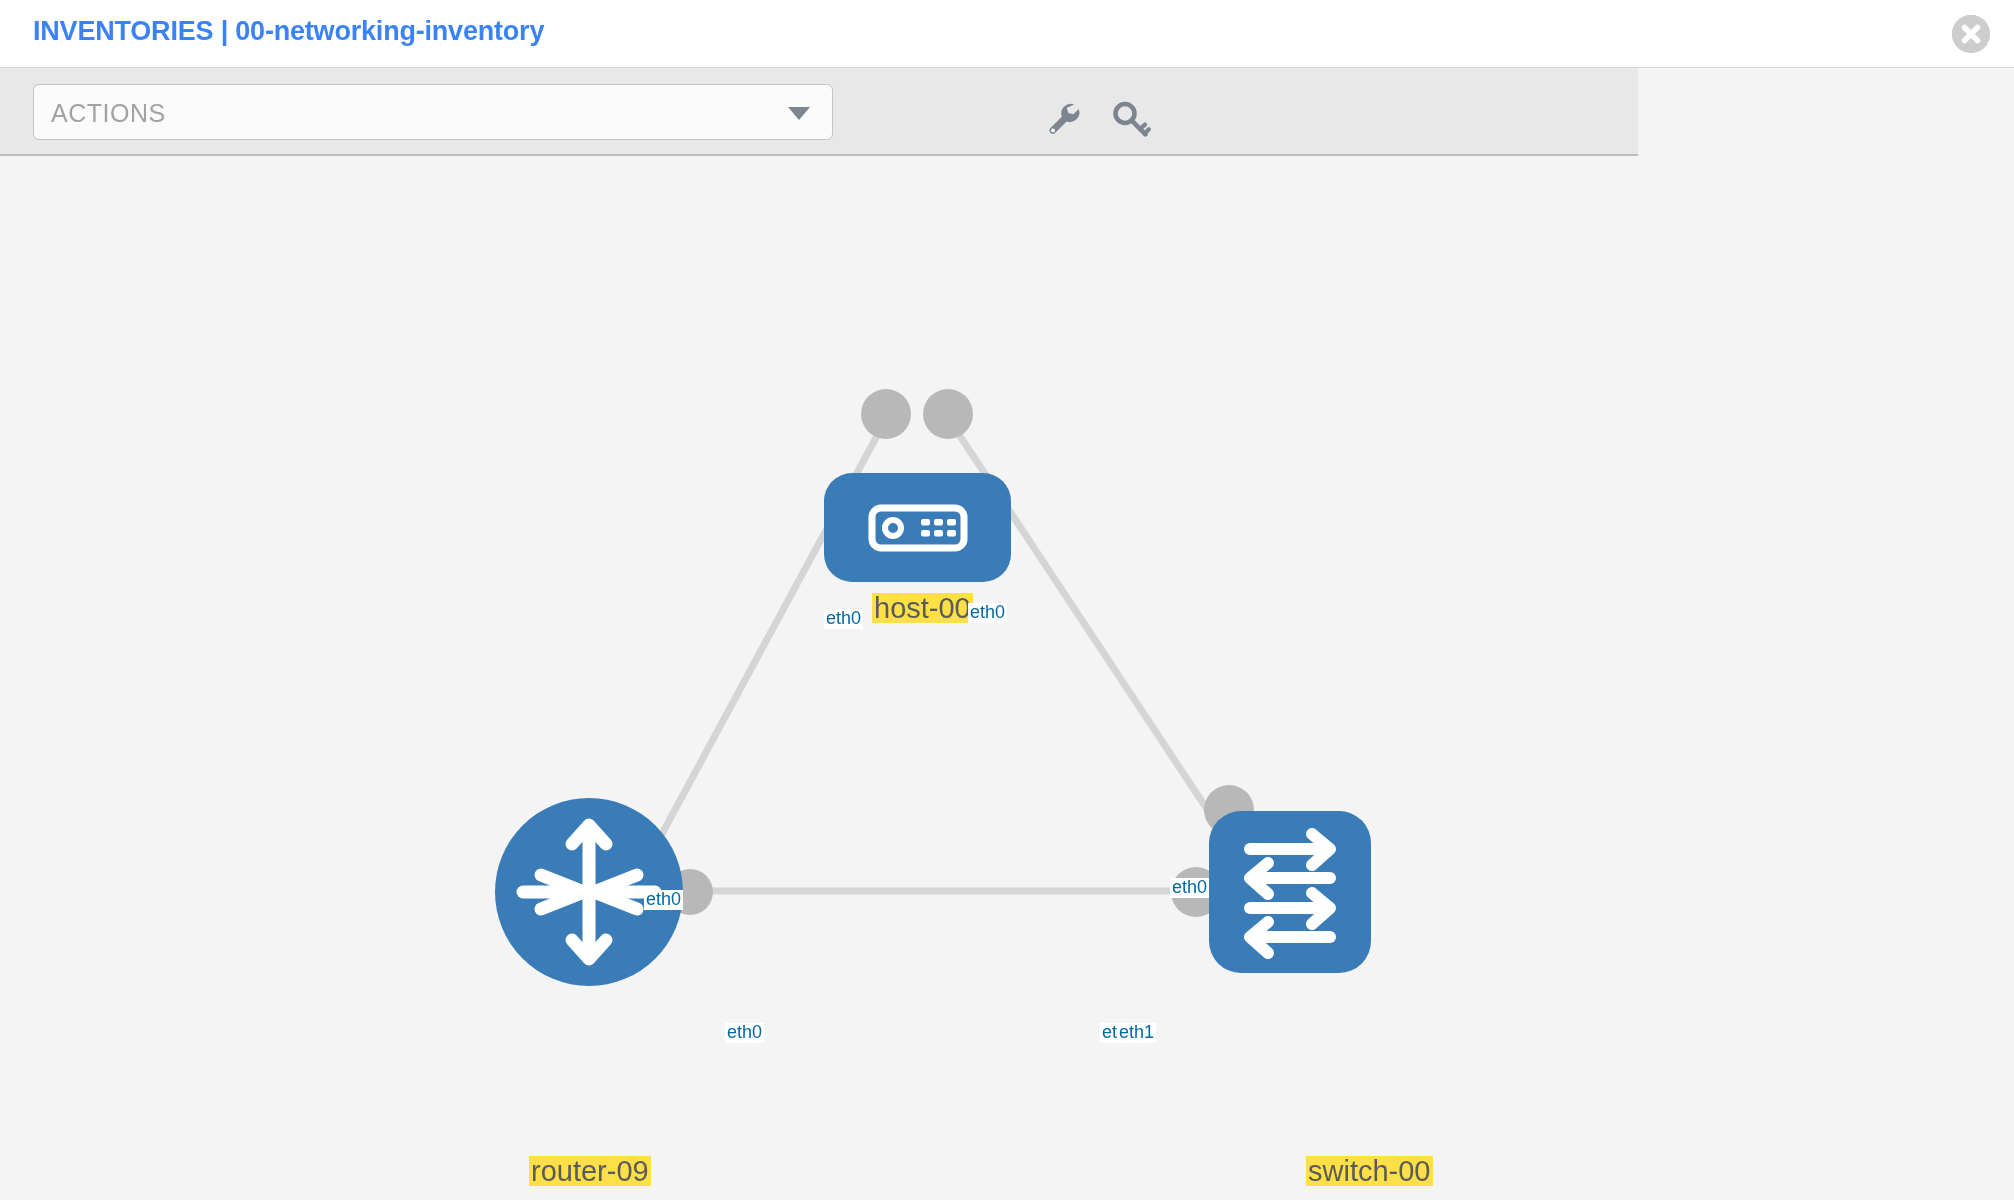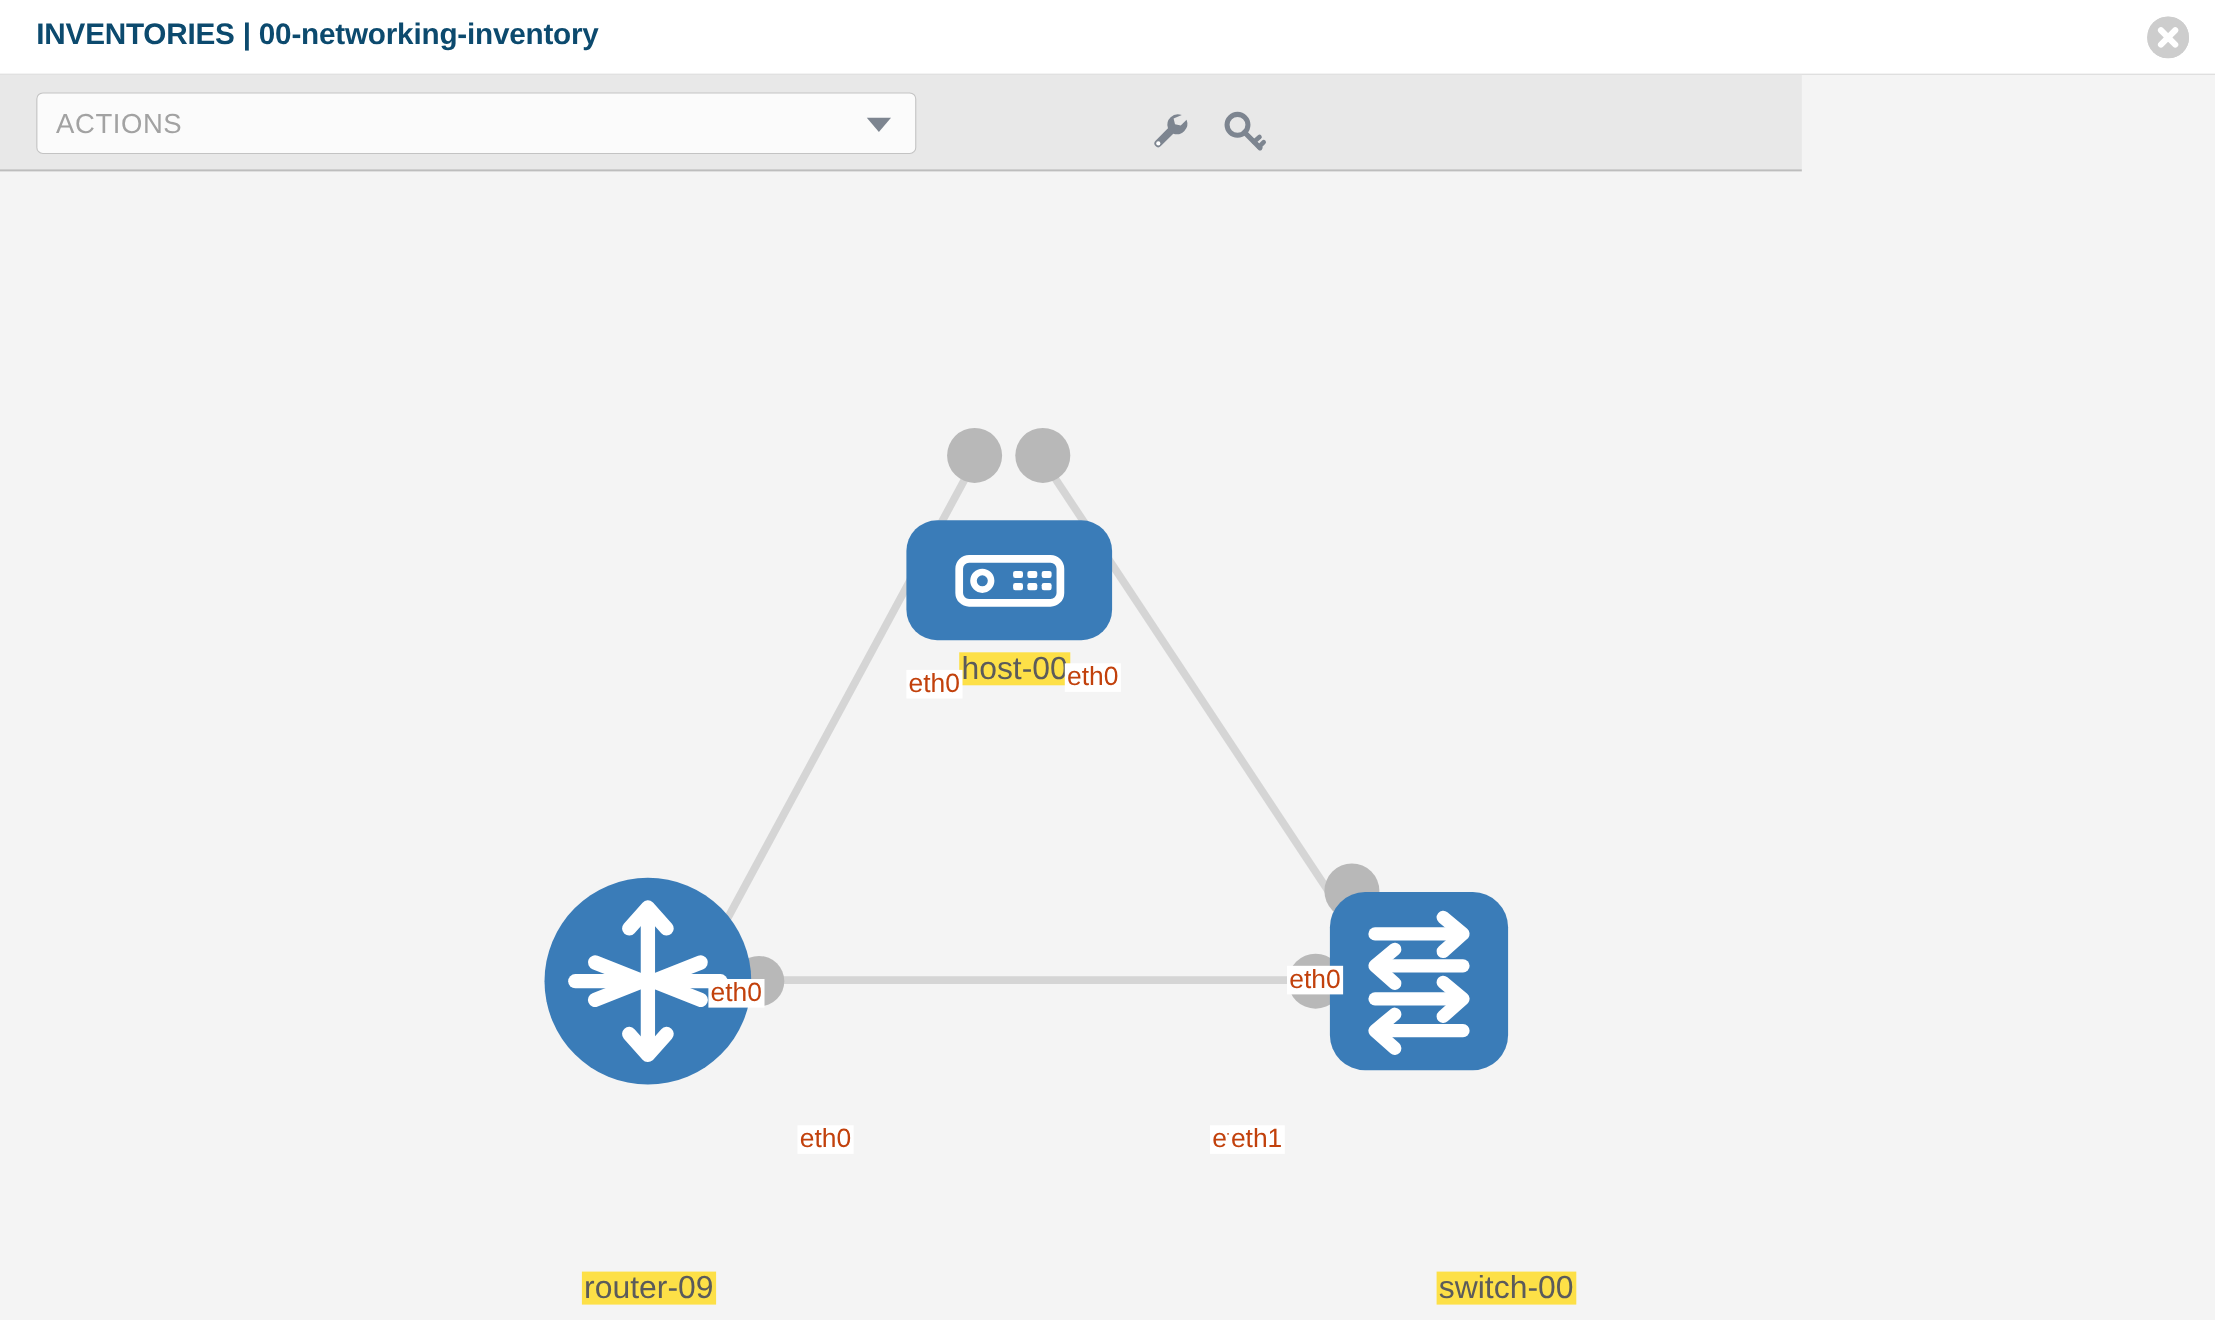--- a/index.html
+++ b/index.html
@@ -28,21 +28,21 @@
     background: #ffffff;
     border-bottom: 1px solid #d7d7d7;
     box-sizing: border-box;
   }
   .page-title {
     position: absolute;
     left: 33px;
     top: 16px;
     font-size: 27px;
     font-weight: bold;
-    color: #0c4a6e;
+    color: #3b82f6;
     letter-spacing: -0.2px;
     white-space: nowrap;
   }
   .close-btn {
     position: absolute;
     right: 24px;
     top: 15px;
     width: 38px;
     height: 38px;
     border-radius: 50%;
@@ -144,22 +144,22 @@
     position: absolute;
     font-size: 29px;
     color: #5b5b5b;
     background: #fde047;
     white-space: nowrap;
     line-height: 1.05;
     padding: 0 2px;
   }
   .iface-label {
     position: absolute;
-    font-size: 24px;
-    color: #c2410c;
+    font-size: 18px;
+    color: #0369a1;
     background: #ffffff;
     white-space: nowrap;
     line-height: 1.1;
     padding: 0 2px;
   }
 </style>
 </head>
 <body>
 
 <div id="app">

